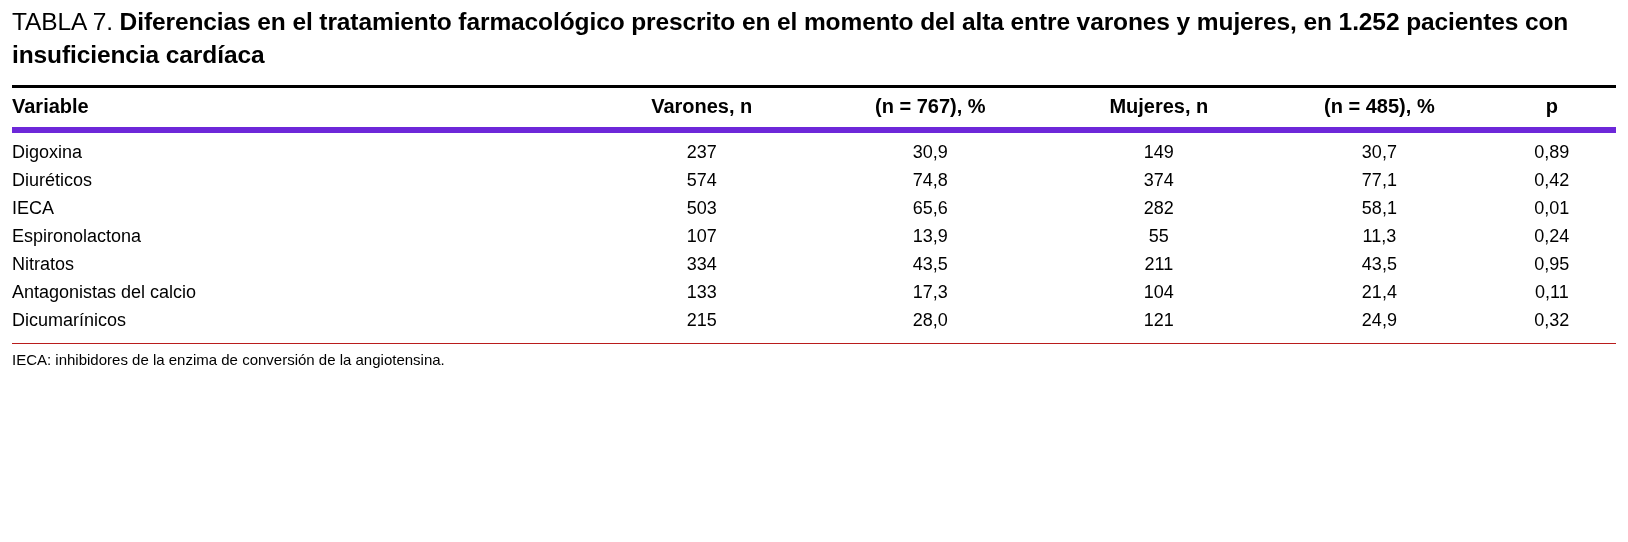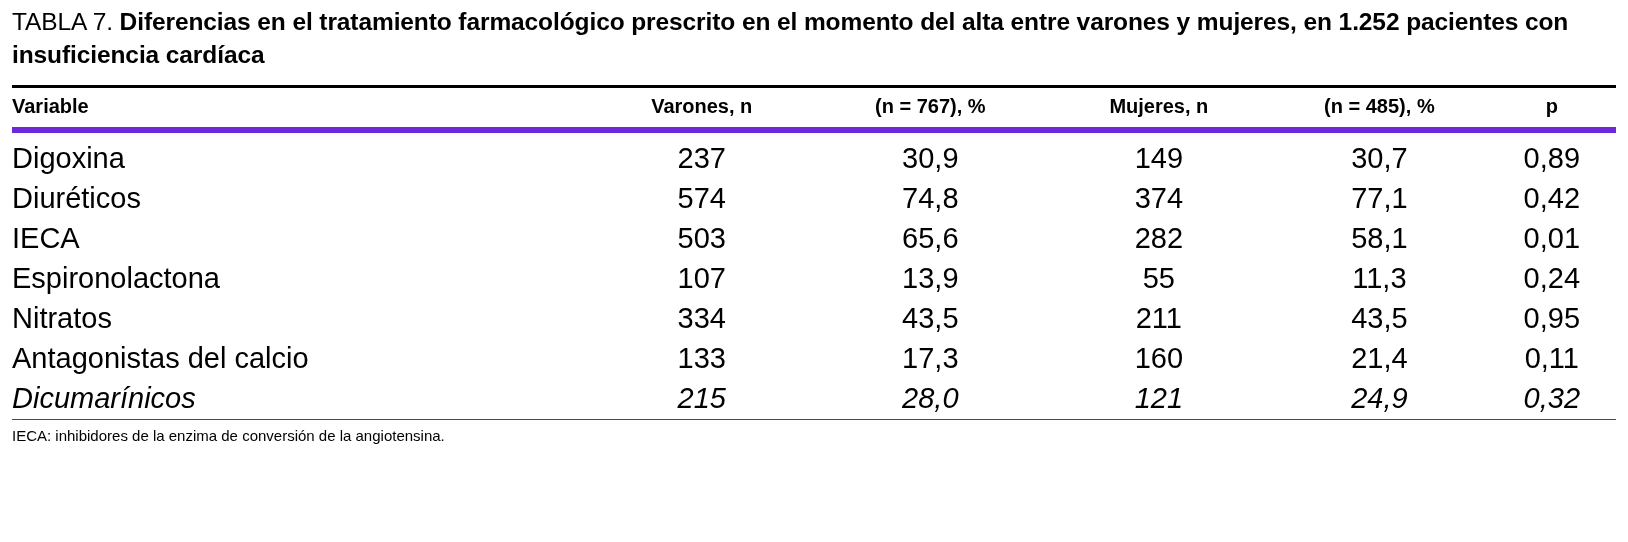--- a/index.html
+++ b/index.html
@@ -50,35 +50,34 @@
     padding: 7px 0 9px 0;
     border-top: 3px solid #000;
     border-bottom: 6px solid #6d28d9;
     text-align: center;
     white-space: nowrap;
   }
   thead th.col-variable {
     text-align: left;
   }
   tbody td {
-    font-size: 29px;
+    font-size: 18px;
     padding: 3.5px 0;
     text-align: center;
     white-space: nowrap;
     margin-top: 35px;
   }
   tbody td.col-variable {
     text-align: left;
   }
   tbody tr:first-child td {
     padding-top: 9px;
   }
   tbody tr:last-child td {
-    padding-bottom: 4px;
-    font-style: italic;
+    padding-bottom: 12px;
   }
   tfoot td {
     border-top: 1px solid #b91c1c;
     font-size: 15px;
     padding: 7px 0 0 0;
     text-align: left;
   }
 </style>
 </head>
 <body>
@@ -147,21 +146,21 @@
         <td>334</td>
         <td>43,5</td>
         <td>211</td>
         <td>43,5</td>
         <td>0,95</td>
       </tr>
       <tr>
         <td class="col-variable">Antagonistas del calcio</td>
         <td>133</td>
         <td>17,3</td>
-        <td>160</td>
+        <td>104</td>
         <td>21,4</td>
         <td>0,11</td>
       </tr>
       <tr>
         <td class="col-variable">Dicumarínicos</td>
         <td>215</td>
         <td>28,0</td>
         <td>121</td>
         <td>24,9</td>
         <td>0,32</td>

